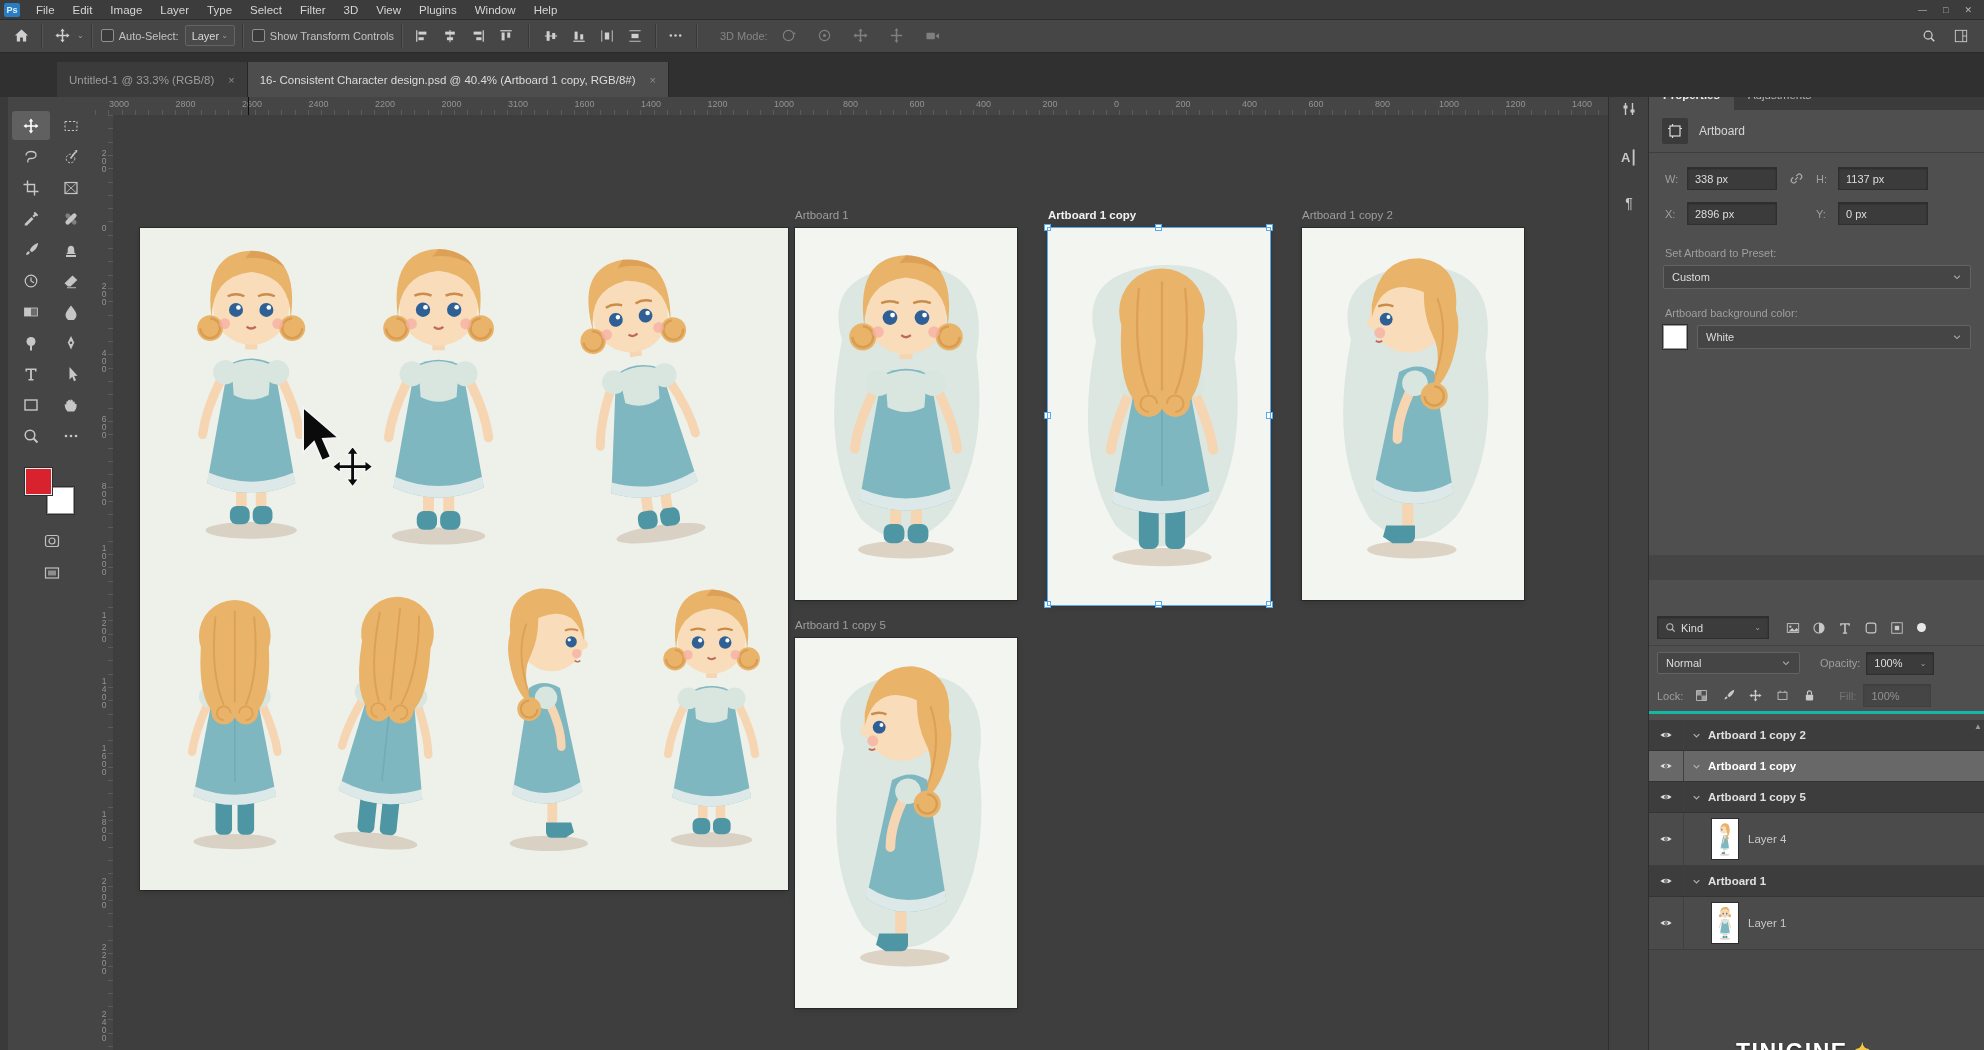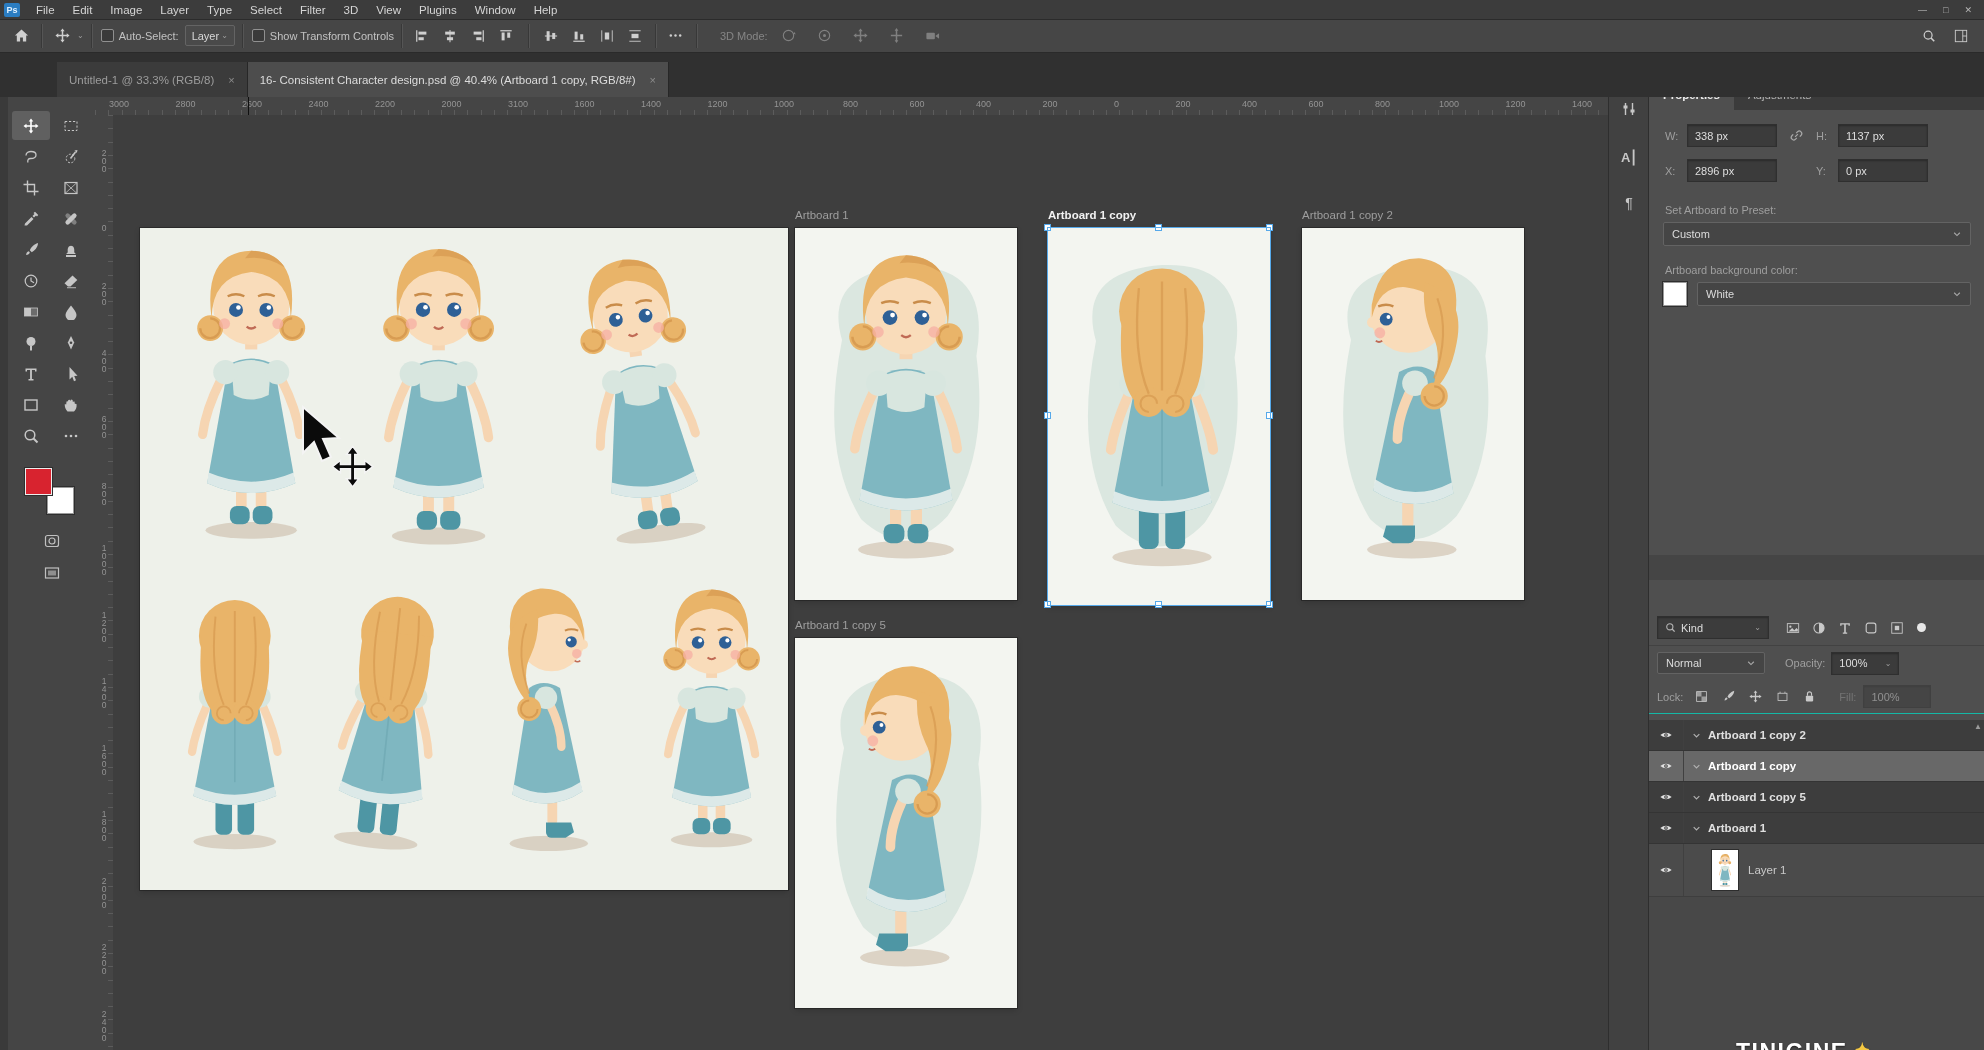--- a/index.html
+++ b/index.html
@@ -84,21 +84,21 @@
   .dim-row{display:flex;align-items:center;margin:14px 0 0 16px;}
   .pselect{height:22px;background:#454545;border:1px solid #636363;border-radius:2px;display:flex;align-items:center;
            padding:0 8px;font-size:11px;color:#dcdcdc;}
   .pselect .ic{margin-left:auto;color:#a8a8a8;}
   .bg-swatch{width:22px;height:22px;background:#fff;border:1px solid #9a9a9a;box-shadow:0 0 0 1px #2e2e2e;flex:none;}
   
   .layers-wrap{position:absolute;left:0;top:528px;width:100%;bottom:0;background:#4f4f4f;}
   .lrow{position:absolute;left:0;width:100%;display:flex;align-items:center;box-sizing:border-box;}
   .filter-row{top:30px;height:36px;border-bottom:1px solid #424242;padding:0 8px;gap:5px;}
   .blend-row{top:66px;height:34px;padding:0 8px;gap:6px;}
-  .lock-row{top:100px;height:34px;border-bottom:1px solid #14b8a6;padding:0 8px;gap:7px;}
+  .lock-row{top:100px;height:34px;border-bottom:3px solid #14b8a6;padding:0 8px;gap:7px;}
   .small-ic{width:22px;height:20px;display:flex;align-items:center;justify-content:center;color:#c9c9c9;}
   .grayed{opacity:.45;}
   .layer-list{position:absolute;left:0;top:140px;right:0;bottom:0;background:#484848;overflow:hidden;}
   .lgroup{height:30px;display:flex;align-items:center;background:#3d3d3d;border-bottom:1px solid #343434;
           font-size:11.5px;color:#e0e0e0;font-weight:bold;}
   .lgroup.selected{background:#686868;color:#fff;}
   .llayer{height:52px;display:flex;align-items:center;background:#4b4b4b;border-bottom:1px solid #3e3e3e;
           font-size:11.5px;color:#c9c9c9;}
   .eye-cell{width:34px;align-self:stretch;display:flex;align-items:center;justify-content:center;
             border-right:1px solid #404040;color:#e2e2e2;flex:none;}
@@ -668,20 +668,29 @@
     <div class="panel-tabs" style="top:28px">
       <span class="panel-tab active">Properties</span>
       <span class="panel-tab">Adjustments</span>
       <span class="panel-menu">
         <svg width="14" height="14" viewBox="0 0 16 16">
             <path stroke="currentColor" stroke-width="1.6" d="M2 5.5 H14 M2 9 H14"></path>
           </svg>
       </span>
     </div>
     <div class="props-body">
+      <div class="type-row">
+        <span class="type-glyph">
+          <svg width="16" height="16" viewBox="0 0 16 16">
+              <rect x="3" y="3" width="10" height="10" fill="none" stroke="currentColor" stroke-width="1.2"></rect>
+              <path stroke="currentColor" stroke-width="1.2" d="M1 5.5 H3 M13 5.5 H15 M5.5 1 V3 M5.5 13 V15"></path>
+            </svg>
+        </span>
+        <span>Artboard</span>
+      </div>
       <div class="dim-row">
         <span class="plabel" style="width:22px">W:</span>
         <span class="field" style="width:74px">338 px</span>
         <span class="ic" style="margin:0 12px;color:#a9a9a9">
           <svg width="15" height="15" viewBox="0 0 16 16">
               <path fill="none" stroke="currentColor" stroke-width="1.3" d="M6.5 9.5 L9.5 6.5 M4.5 6.8 L3 8.3 A2.7 2.7 0 0 0 6.8 12.1 L8.3 10.6 M11.5 9.2 L13 7.7 A2.7 2.7 0 0 0 9.2 3.9 L7.7 5.4"></path>
             </svg>
         </span>
         <span class="plabel" style="width:22px">H:</span>
         <span class="field" style="width:74px">1137 px</span>
@@ -755,21 +764,21 @@
             <span class="small-ic">
               <svg width="14" height="14" viewBox="0 0 16 16">
                 <rect x="2" y="2" width="12" height="12" fill="none" stroke="currentColor"></rect>
                 <rect x="5.5" y="5.5" width="5" height="5" fill="currentColor"></rect>
               </svg>
             </span>
           </span>
         <span style="margin-left:4px;width:9px;height:9px;border-radius:50%;background:#e8e8e8;display:inline-block"></span>
       </div>
       <div class="lrow blend-row">
-        <span class="pselect" style="width:108px;box-sizing:border-box">
+        <span class="pselect" style="width:143px;box-sizing:border-box">
           <span>Normal</span>
           <span class="ic">
               <svg width="10" height="10" viewBox="0 0 16 16">
                 <path fill="none" stroke="currentColor" stroke-width="1.8" d="M3.5 6 L8 10.5 L12.5 6"></path>
               </svg>
             </span>
         </span>
         <span class="plabel" style="margin-left:14px">Opacity:</span>
         <span class="field" style="width:52px">
           <span>100%</span>
@@ -851,20 +860,33 @@
                 <circle cx="8" cy="8" r=".9" fill="currentColor"></circle>
               </svg>
             </span>
             <span class="chev-cell">
               <svg width="9" height="9" viewBox="0 0 16 16">
                 <path fill="none" stroke="currentColor" stroke-width="2" d="M3 5.5 L8 10.5 L13 5.5"></path>
               </svg>
             </span>
             <span>Artboard 1 copy 5</span>
           </div>
+          <div class="llayer">
+            <span class="eye-cell">
+              <svg width="14" height="14" viewBox="0 0 16 16">
+                <path fill="currentColor" d="M1.5 8 Q8 2.8 14.5 8 Q8 13.2 1.5 8 Z"></path>
+                <circle cx="8" cy="8" r="2.1" fill="#3f3f3f"></circle>
+                <circle cx="8" cy="8" r=".9" fill="currentColor"></circle>
+              </svg>
+            </span>
+            <span class="lthumb"><svg viewBox="-15 -5 150 210">
+                <use href="#g-side" width="120" height="200"></use>
+              </svg></span>
+            <span>Layer 4</span>
+          </div>
           <div class="lgroup">
             <span class="eye-cell">
               <svg width="14" height="14" viewBox="0 0 16 16">
                 <path fill="currentColor" d="M1.5 8 Q8 2.8 14.5 8 Q8 13.2 1.5 8 Z"></path>
                 <circle cx="8" cy="8" r="2.1" fill="#3f3f3f"></circle>
                 <circle cx="8" cy="8" r=".9" fill="currentColor"></circle>
               </svg>
             </span>
             <span class="chev-cell">
               <svg width="9" height="9" viewBox="0 0 16 16">

